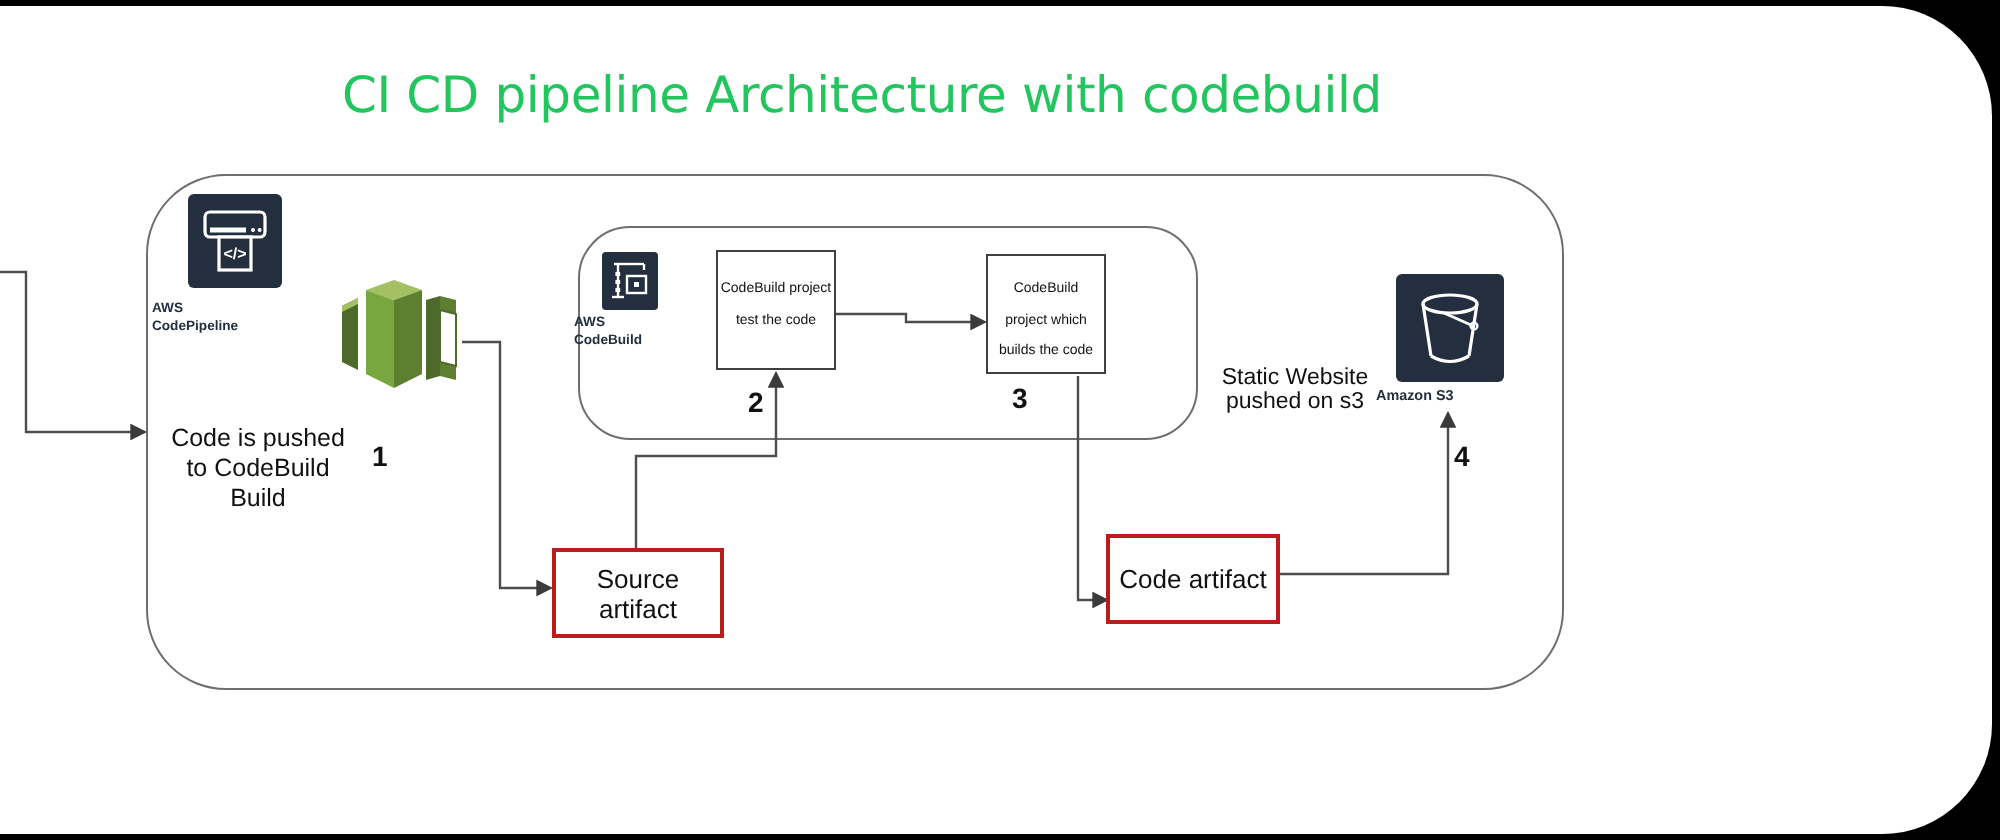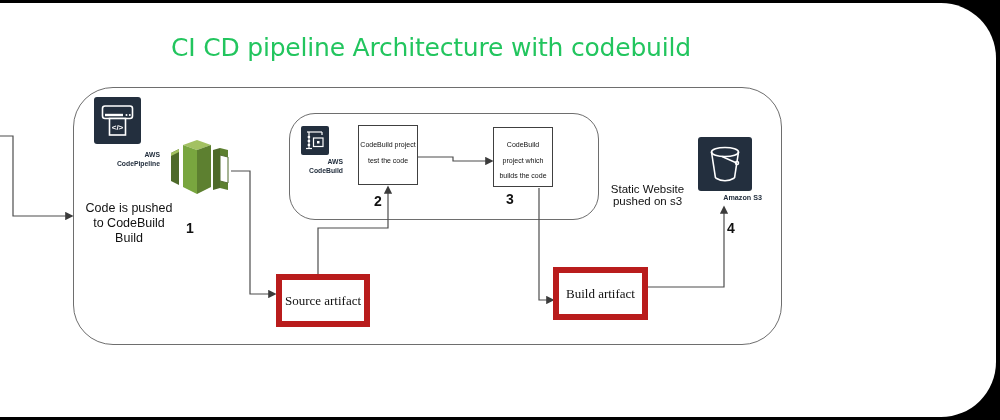--- a/index.html
+++ b/index.html
@@ -8,30 +8,30 @@
   #sheet{position:absolute;left:-60px;top:3px;width:1056px;height:414px;background:#ffffff;
          border-radius:55px;}
   .abs{position:absolute;}
   #title{left:132px;top:33px;font-family:"DejaVu Sans",sans-serif;font-size:25px;
          color:#22c55e;white-space:nowrap;letter-spacing:-0.2px;margin-left:39px;}
   .group{position:absolute;border:1px solid #6e6e6e;background:transparent;}
   #outer-group{left:73px;top:87px;width:707px;height:256px;border-radius:40px;}
   #inner-group{left:289px;top:113px;width:308px;height:105px;border-radius:26px;}
   #connectors{position:absolute;left:0;top:0;pointer-events:none;}
   .aws-icon{position:absolute;background:#232f3e;border-radius:3px;}
-  .icon-label{position:absolute;text-align:right;font-weight:bold;color:#232f3e;
+  .icon-label{position:absolute;text-align:left;font-weight:bold;color:#232f3e;
               font-size:6.8px;line-height:8.5px;}
   .note{position:absolute;text-align:center;color:#111;}
-  #commit-note{left:78px;top:201px;width:102px;font-size:12.5px;line-height:15px;}
+  #commit-note{left:78px;top:212px;width:102px;font-size:12.5px;line-height:15px;}
   #static-note{left:599px;top:183px;width:97px;font-size:11.5px;line-height:12px;text-align:center;}
   .step-num{position:absolute;font-weight:bold;font-size:14px;color:#111;}
   .node-box{position:absolute;background:#fff;border:1px solid #404040;text-align:center;color:#111;}
   #box-test{left:358px;top:125px;width:60px;height:60px;font-size:7px;line-height:16px;padding-top:11px;box-sizing:border-box;}
   #box-build{left:493px;top:127px;width:60px;height:60px;font-size:7px;line-height:15.5px;padding-top:9px;box-sizing:border-box;}
-  .artifact-box{display:flex;align-items:center;justify-content:center;font-size:13px;border:6px solid #b91c1c;font-family:Liberation Serif, serif;}
+  .artifact-box{display:flex;align-items:center;justify-content:center;font-size:13px;border:2px solid #b91c1c;}
   #source-box{left:276px;top:274px;width:82px;height:41px;}
   #build-box{left:553px;top:267px;width:83px;height:41px;}
 </style>
 </head>
 <body>
 
 <div id="frame">
   <div id="sheet"></div>
 
   <div id="title" class="abs">CI CD pipeline Architecture with codebuild</div>
@@ -132,14 +132,14 @@
       <path d="M40.5 15 L36.5 41" fill="none" stroke="#fff" stroke-width="1.6"></path>
       <path d="M17.5 41 Q27 46.5 36.5 41" fill="none" stroke="#fff" stroke-width="1.6"></path>
       <line x1="24" y1="19.5" x2="37.5" y2="25.5" stroke="#fff" stroke-width="1.4"></line>
       <circle cx="39" cy="26" r="1.7" fill="none" stroke="#fff" stroke-width="1.2"></circle>
     </svg>
   </div>
   <div class="icon-label" style="left:688px;top:194px;width:74px;font-size:7.2px;">Amazon S3</div>
   <div class="step-num" style="left:727px;top:220px;">4</div>
 
   <div id="source-box" class="node-box artifact-box">Source artifact</div>
-  <div id="build-box" class="node-box artifact-box">Build artifact</div>
+  <div id="build-box" class="node-box artifact-box">Code artifact</div>
 </div>
 
 </body></html>

